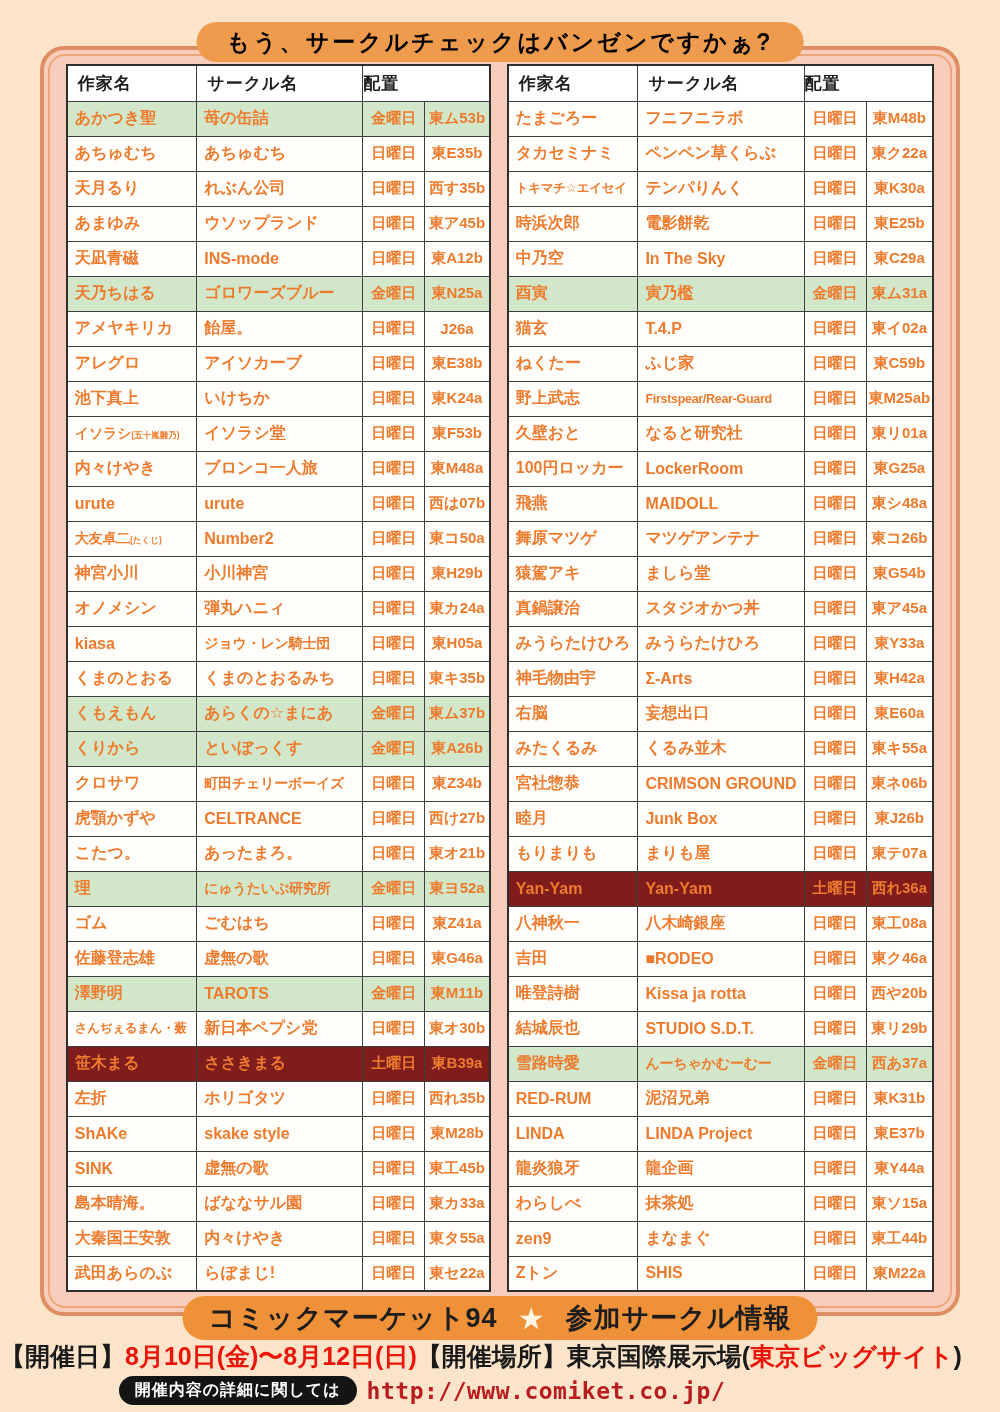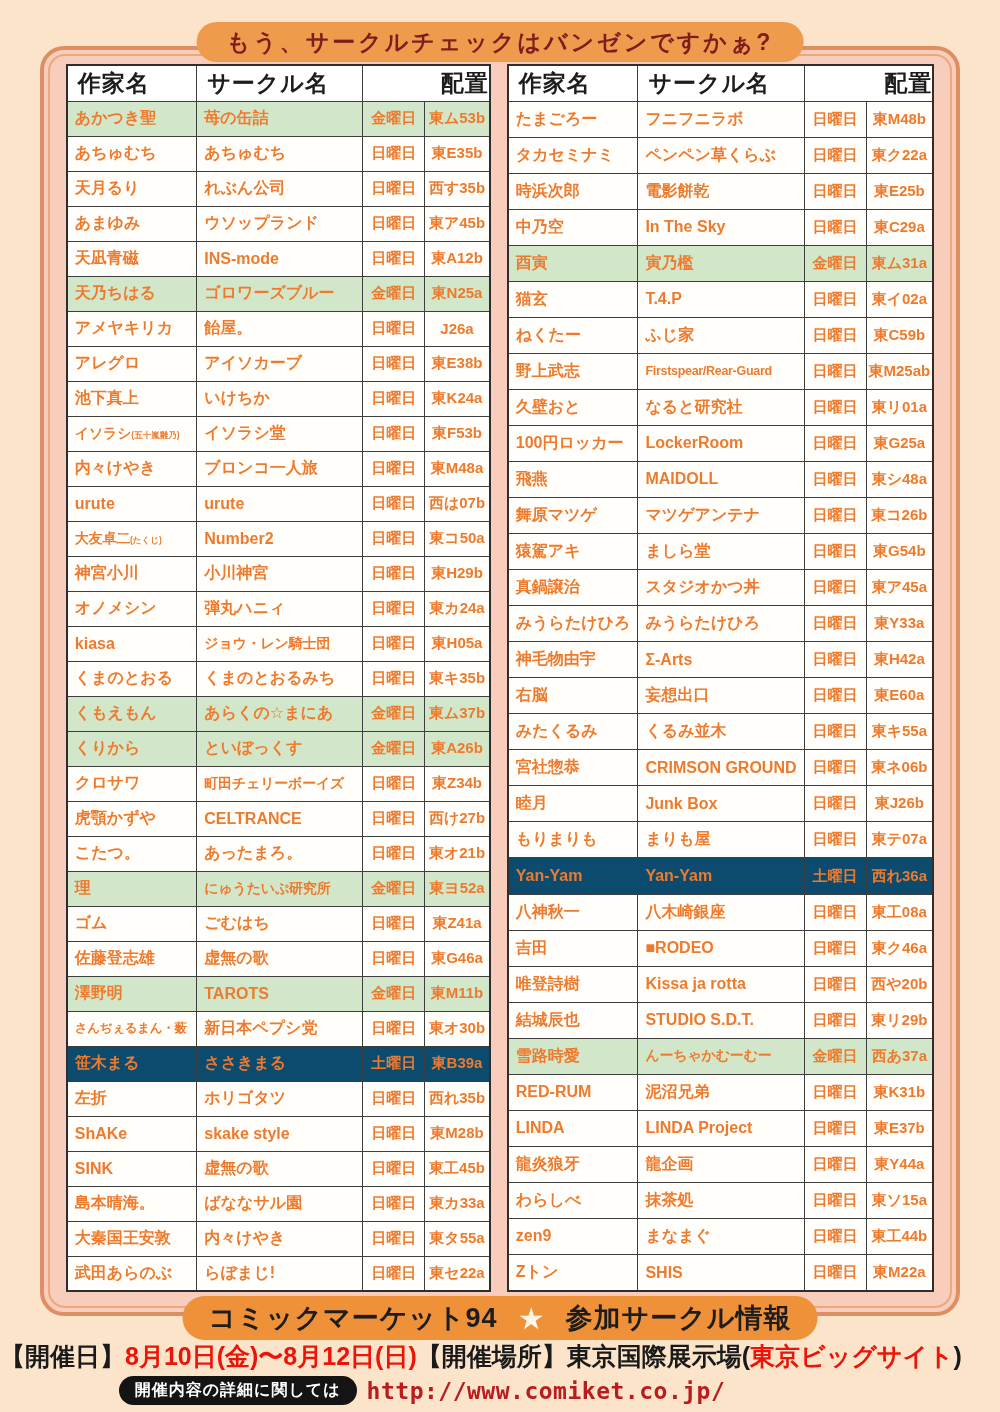--- a/index.html
+++ b/index.html
@@ -21,21 +21,21 @@
     content:""; position:absolute; inset:4px;
     border:2px solid #eaa87c; border-radius:17px; pointer-events:none;
   }
   .banner{
     position:absolute; left:50%; transform:translateX(-50%);
     border-radius:24px; display:flex; align-items:center; justify-content:center;
     white-space:nowrap; z-index:5;
   }
   .banner.top{
     top:22px; height:40px; padding:0 30px;
-    background:#ef9b4d; color:#7f1d1d;
+    background:#ef9b4d; color:#000000;
     font-size:23px; letter-spacing:3px;
   }
   .banner.bottom{
     top:1296px; height:44px; padding:0 26px;
     background:#ef9138; color:#1d1d1d;
     font-size:27px; letter-spacing:1px;gap:18px;
   }
   .banner.bottom .star{ color:#fff6e3; font-size:30px; margin:0 2px; }
   .tables{
     position:absolute; top:64px; left:0; right:0;
@@ -46,31 +46,31 @@
     background:#fffefa; border:2.5px solid #2e2e2e;
   }
   col.c-author{ width:130px; } col.c-circle{ width:166px; }
   col.c-day{ width:62px; }    col.c-place{ width:65px; }
   th,td{
     border:1.6px solid #3e3e3e; height:35px; overflow:hidden;
     white-space:nowrap; vertical-align:middle;
   }
   th{
     height:36px; background:#ffffff; color:#1c1c1c;
-    font-size:23px; text-align:left; padding:0 10px; letter-spacing:1px;
-  }
-  th.h-place{ text-align:right; padding:0; }
+    font-size:17px; text-align:left; padding:0 10px; letter-spacing:1px;
+  }
+  th.h-place{ text-align:left; padding:0; }
   td{ color:#ee7b2d; font-size:16px; padding:0 7px; }
   td.c-day, td.c-place{ text-align:center; padding:0 2px; font-size:15px; }
   td .note{ font-size:8.5px; letter-spacing:0;margin-top:24px; }
   td.tight{ font-size:12.5px; letter-spacing:-0.3px; }
   td.mid{ font-size:14px; letter-spacing:-0.2px; }
   tr.sunday td{ background:#fffefa; }
   tr.friday td{ background:#d2e7ca; }
-  tr.saturday td{ background:#0c4a6e;margin-left:8px; }
+  tr.saturday td{ background:#7f1d1d;margin-left:8px; }
   .footer1{
     position:absolute; top:1340px; left:0; width:812px;
     text-align:center; font-size:25px; color:#1a1a1a;
     letter-spacing:0; white-space:nowrap; z-index:6;
   }
   .footer1 .red{ color:#ea1508; }
   .footer2{
     position:absolute; top:1376px; left:0; width:844px;
     display:flex; align-items:center; justify-content:center; gap:10px; z-index:6;
   }
@@ -335,20 +335,26 @@
           <td class="c-day">日曜日</td>
           <td class="c-place">東M48b</td>
         </tr>
         <tr class="sunday">
           <td class="c-author">タカセミナミ</td>
           <td class="c-circle">ペンペン草くらぶ</td>
           <td class="c-day">日曜日</td>
           <td class="c-place">東ク22a</td>
         </tr>
         <tr class="sunday">
+          <td class="c-author tight">トキマチ☆エイセイ</td>
+          <td class="c-circle">テンパりんく</td>
+          <td class="c-day">日曜日</td>
+          <td class="c-place">東K30a</td>
+        </tr>
+        <tr class="sunday">
           <td class="c-author">時浜次郎</td>
           <td class="c-circle">電影餅乾</td>
           <td class="c-day">日曜日</td>
           <td class="c-place">東E25b</td>
         </tr>
         <tr class="sunday">
           <td class="c-author">中乃空</td>
           <td class="c-circle">In The Sky</td>
           <td class="c-day">日曜日</td>
           <td class="c-place">東C29a</td>

